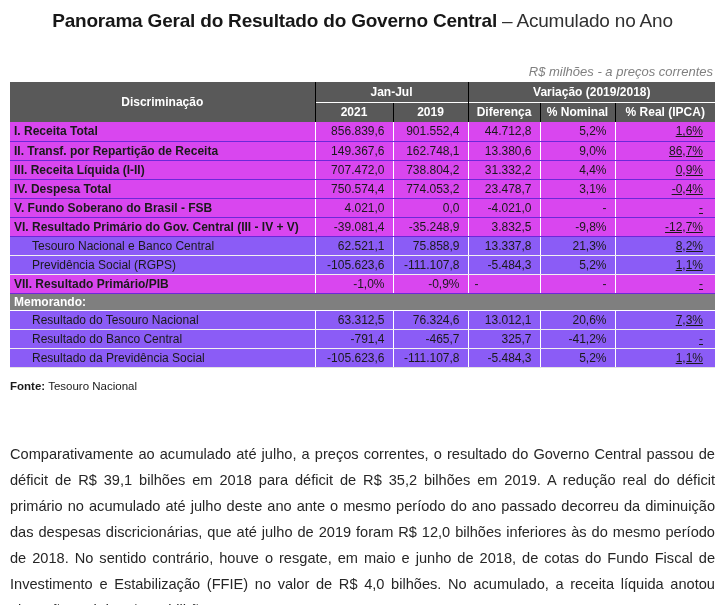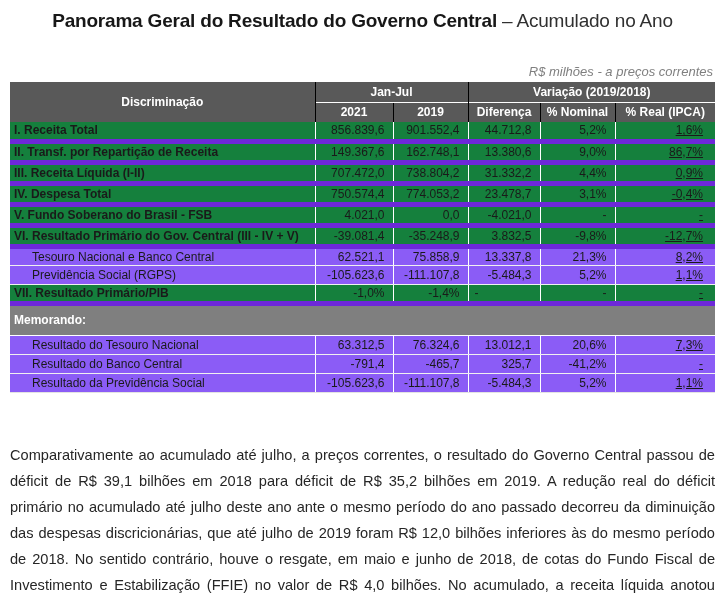--- a/index.html
+++ b/index.html
@@ -65,31 +65,31 @@
     height: 19px;
     padding: 1px 8px 1px 4px;
     vertical-align: middle;
     border-left: 1px solid #ffffff;
   }
   tbody td:first-child { border-left: none; }
   tbody td.num { text-align: right; font-weight: normal; }
   tbody td.num-last { padding-right: 12px; text-decoration: underline; }
   tbody td.dash-left { text-align: left; padding-left: 6px; }
 
-  tr.row-total td { background: #15803d; border-bottom: 5px solid #6d28d9; }
+  tr.row-total td { background: #d946ef; border-bottom: 1px solid #6d28d9; }
   tr.row-total td.lbl { font-weight: bold; }
   tr.row-sub td { background: #8b5cf6; border-bottom: 1px solid #f0f0f0; }
   tr.row-sub td.lbl { padding-left: 22px; font-weight: normal; }
   tr.row-last td { border-bottom: 1px solid #e3e3e3; margin-top: 45px; }
 
   tr.memo-band td {
     background: #7f7f7f;
     color: #ffffff;
     font-weight: bold;
-    height: 32px;
+    height: 17px;
     padding: 0 4px;
     border-bottom: 1px solid #ffffff;
   }
 
   
   .source {
     margin-top: 12px;
     font-size: 11.5px;
     color: #1a1a1a;
   }
@@ -199,21 +199,21 @@
         <td class="lbl">Previdência Social (RGPS)</td>
         <td class="num">-105.623,6</td>
         <td class="num">-111.107,8</td>
         <td class="num">-5.484,3</td>
         <td class="num">5,2%</td>
         <td class="num num-last">1,1%</td>
       </tr>
       <tr class="row-total">
         <td class="lbl">VII. Resultado Primário/PIB</td>
         <td class="num">-1,0%</td>
-        <td class="num">-1,4%</td>
+        <td class="num">-0,9%</td>
         <td class="dash-left">-</td>
         <td class="num">-</td>
         <td class="num num-last">-</td>
       </tr>
       <tr class="memo-band">
         <td colspan="6">Memorando:</td>
       </tr>
       <tr class="row-sub">
         <td class="lbl">Resultado do Tesouro Nacional</td>
         <td class="num">63.312,5</td>
@@ -234,16 +234,19 @@
         <td class="lbl">Resultado da Previdência Social</td>
         <td class="num">-105.623,6</td>
         <td class="num">-111.107,8</td>
         <td class="num">-5.484,3</td>
         <td class="num">5,2%</td>
         <td class="num num-last">1,1%</td>
       </tr>
     </tbody>
   </table>
 
+  <div class="source">
+    <span class="src-label">Fonte:</span><span> Tesouro Nacional</span>
+  </div>
 
   <p class="commentary">Comparativamente ao acumulado até julho, a preços correntes, o resultado do Governo Central passou de déficit de R$ 39,1 bilhões em 2018 para déficit de R$ 35,2 bilhões em 2019. A redução real do déficit primário no acumulado até julho deste ano ante o mesmo período do ano passado decorreu da diminuição das despesas discricionárias, que até julho de 2019 foram R$ 12,0 bilhões inferiores às do mesmo período de 2018. No sentido contrário, houve o resgate, em maio e junho de 2018, de cotas do Fundo Fiscal de Investimento e Estabilização (FFIE) no valor de R$ 4,0 bilhões. No acumulado, a receita líquida anotou elevação real de R$ 2,6 bilhão.</p>
 
 </div>
 
 </body></html>

